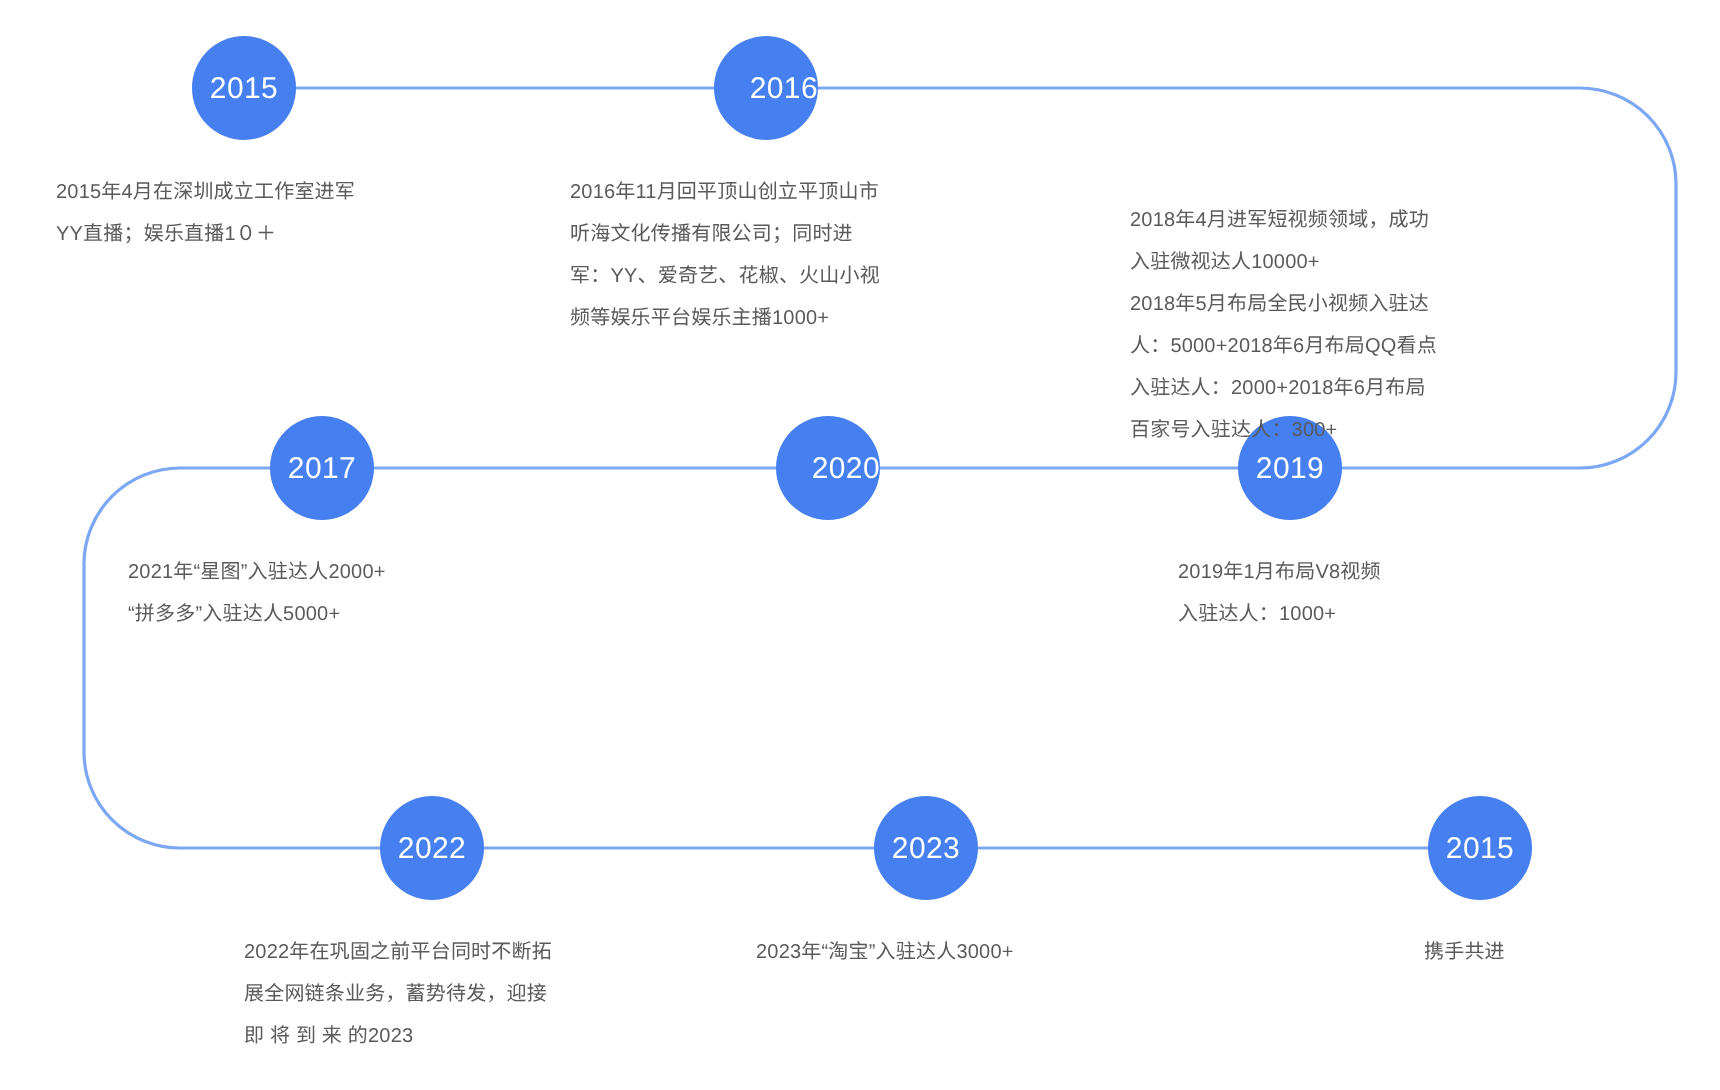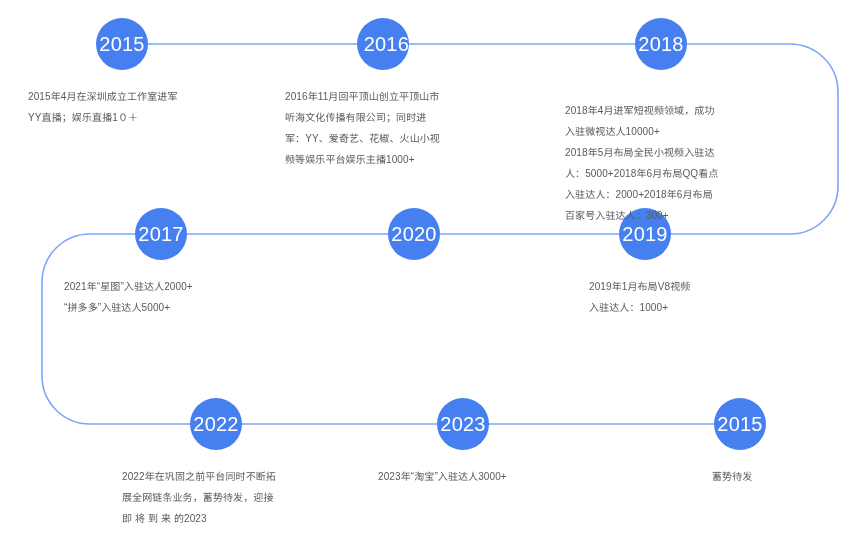--- a/index.html
+++ b/index.html
@@ -32,21 +32,21 @@
     height: 52px;
     border-radius: 50%;
     background: #4680f0;
     display: flex;
     align-items: center;
     justify-content: center;
     box-sizing: border-box;
   }
   .year-label {
     color: #ffffff;
-    font-size: 20px;
+    font-size: 15px;
     font-family: "Liberation Sans", "DejaVu Sans", sans-serif;
     letter-spacing: 0.2px;
     line-height: 1;
     user-select: none;
   }
   .event-text {
     position: absolute;
     color: #5a5a5a;
     font-size: 10px;
     line-height: 21px;
@@ -70,28 +70,25 @@
 
     <path d="M 161 234 L 90 234 A 48 48 0 0 0 42 282 L 42 376 A 48 48 0 0 0 90 424 L 740 424" fill="none" stroke="#7ba7f5" stroke-width="1.6" stroke-linecap="round"></path>
   </svg>
 
   <div class="year-node" style="left:96px;  top:18px;">
     <span class="year-label">2015</span>
   </div>
   <div class="year-node" style="left:357px; top:18px;justify-content:flex-end;">
     <span class="year-label">2016</span>
   </div>
-  <div class="year-node" style="left:635px; top:18px;">
-    <span class="year-label">2018</span>
-  </div>
 
   <div class="year-node" style="left:135px; top:208px;">
     <span class="year-label">2017</span>
   </div>
-  <div class="year-node" style="left:388px; top:208px;">
+  <div class="year-node" style="left:388px; top:208px;justify-content:flex-end;">
     <span class="year-label">2020</span>
   </div>
   <div class="year-node" style="left:619px; top:208px;">
     <span class="year-label">2019</span>
   </div>
 
   <div class="year-node" style="left:190px; top:398px;">
     <span class="year-label">2022</span>
   </div>
   <div class="year-node" style="left:437px; top:398px;">
@@ -122,15 +119,15 @@
 
   <div class="event-text" style="left:589px; top:276px; width:220px;">2019年1月布局V8视频
 入驻达人：1000+</div>
 
   <div class="event-text justified" style="left:122px; top:466px; width:232px;">2022年在巩固之前平台同时不断拓
 展全网链条业务，蓄势待发，迎接
 即 将 到 来 的2023</div>
 
   <div class="event-text" style="left:378px; top:466px; width:220px;">2023年“淘宝”入驻达人3000+</div>
 
-  <div class="event-text" style="left:712px; top:466px; width:120px;">蓄势待发</div>
+  <div class="event-text" style="left:712px; top:466px; width:120px;">携手共进</div>
 
 </div>
 
 </body></html>

